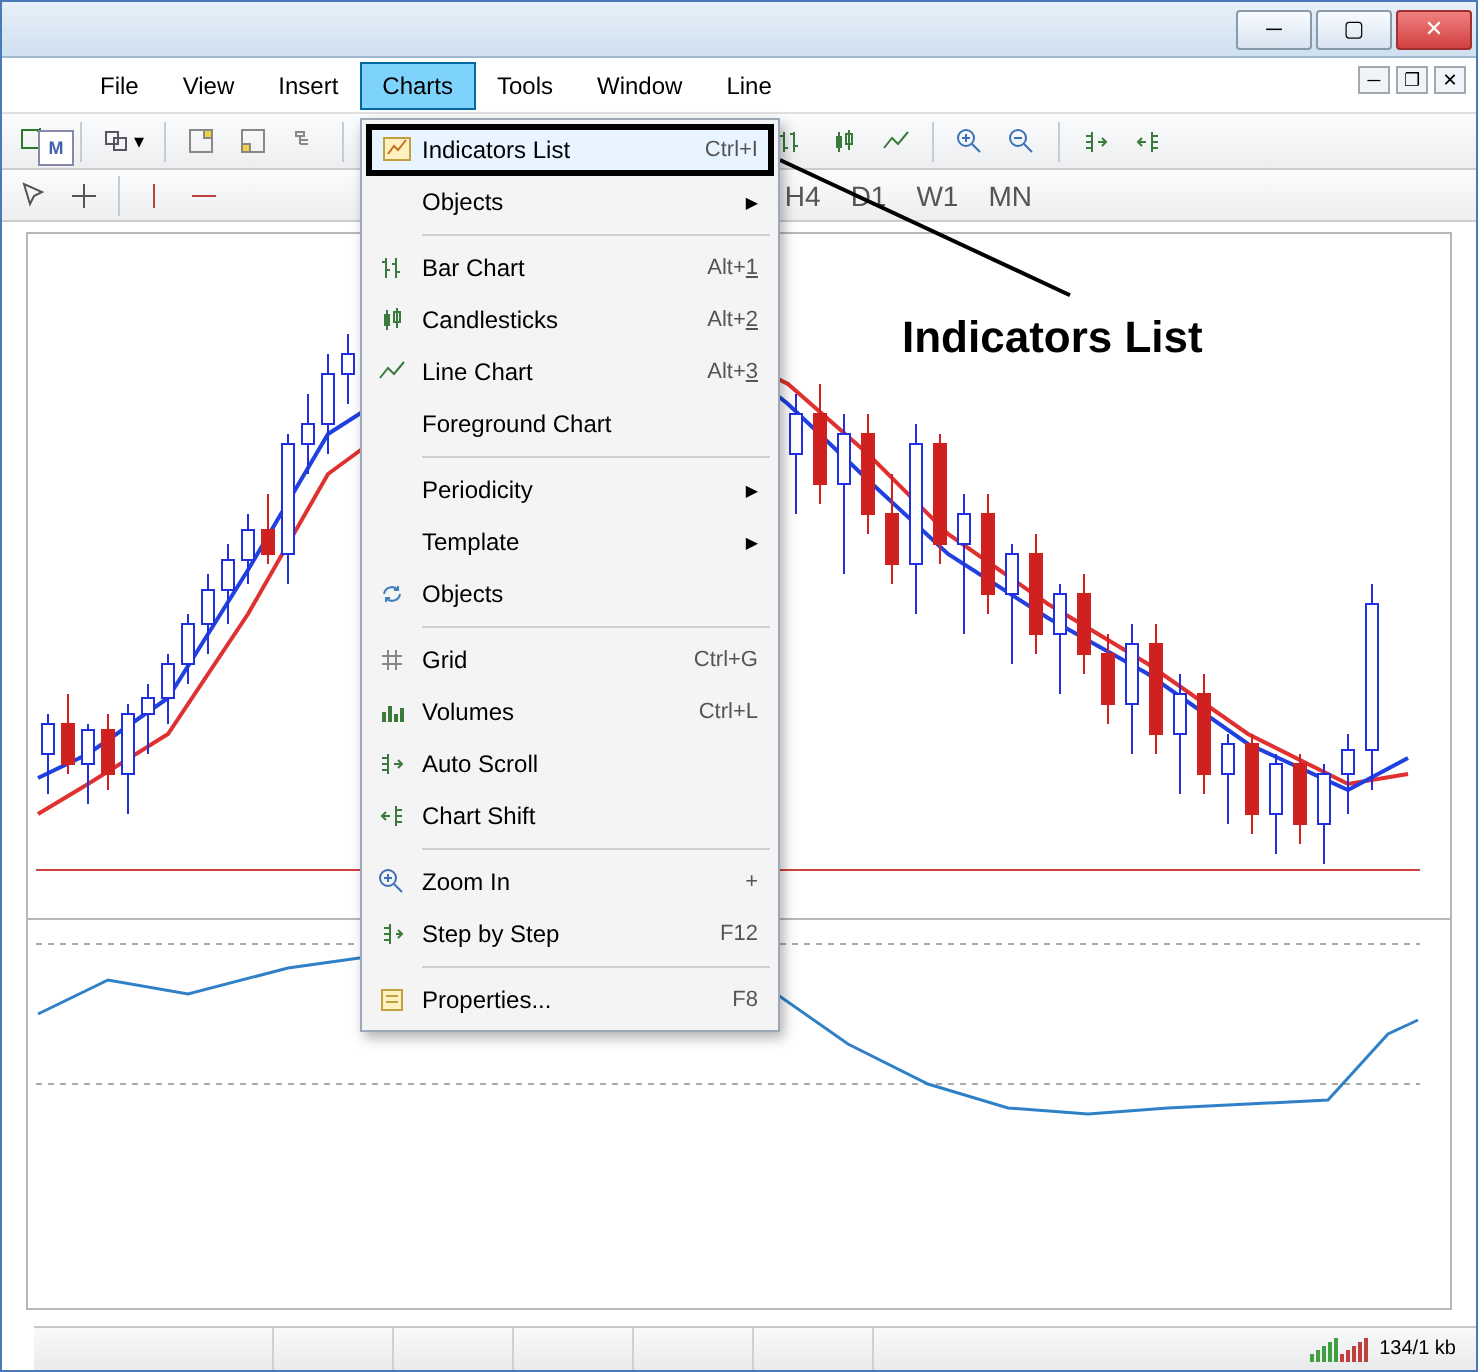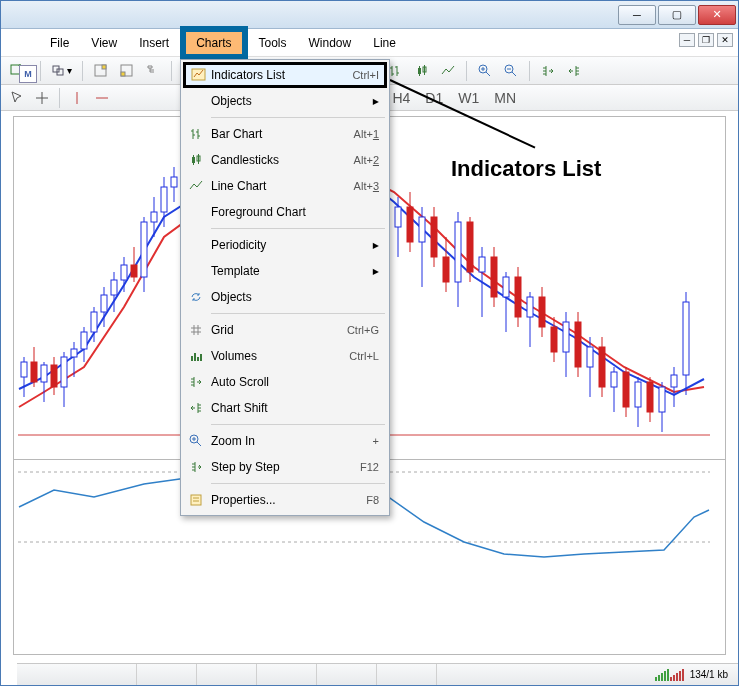--- a/index.html
+++ b/index.html
@@ -6,21 +6,21 @@
 body { font-family: "Segoe UI", Tahoma, sans-serif; font-size: 12px; background: #ccc; user-select: none; }
 .window { width: 739px; height: 686px; background: #fff; border: 1px solid #4a7ab5; position: relative; }
 .titlebar { height: 28px; background: linear-gradient(#e8f0f8, #cfe0f0); display: flex; justify-content: flex-end; align-items: center; padding-right: 2px; border-bottom: 1px solid #a0b8d0; }
 .title-icon { position:absolute; left:18px; top:36px; width:18px; height:18px; background:#fff; border:1px solid #88a; display:flex; align-items:center; justify-content:center; font-size:9px; color:#4060aa; font-weight:bold;}
 .winbtn { width: 38px; height: 20px; margin-left: 2px; border: 1px solid #8899aa; background: linear-gradient(#f8fbff,#d8e4f0); display: flex; align-items: center; justify-content: center; font-size: 11px; cursor: pointer; border-radius:2px; }
 .winbtn.close { background: linear-gradient(#f08080,#d04040); color:#fff; border-color:#a03030; }
 .menubar { height: 28px; display: flex; align-items: center; padding-left: 38px; background:#fff; border-bottom:1px solid #e0e0e0; position:relative;}
 .menubar .wctrls{ position:absolute; right:5px; top:4px; display:flex; gap:3px;}
 .menubar .wctrls span{ width:16px; height:14px; border:1px solid #a0a8b0; display:flex; align-items:center; justify-content:center; font-size:9px; background:#f0f4f8; cursor:pointer;}
 .mi { padding: 4px 10px; cursor: pointer; border:1px solid transparent;text-align:right; }
-.mi.active { background:#fdba74; border:6px solid #0369a1; }
+.mi.active { background:#7dd3fc; border:1px solid #0369a1; }
 .toolbar { height: 28px; background: linear-gradient(#fbfcfd,#eceef0); border-bottom: 1px solid #ccc; display: flex; align-items: center; padding: 0 4px; gap: 2px; }
 .tsep { width:1px; height:20px; background:#c8ccd0; margin:0 4px;}
 .tbtn { height:22px; min-width:24px; padding:0 3px; border:1px solid transparent; display:flex; align-items:center; justify-content:center; cursor:pointer; font-size:10px; }
 .tbtn svg{ width:16px; height:16px; }
 .expertbtn{ min-width:110px; padding:0 6px; border:1px solid transparent; height:22px; display:flex; align-items:center; gap:4px;}
 .tfbar { height:26px; background:linear-gradient(#fbfcfd,#eceef0); border-bottom:1px solid #ccc; display:flex; align-items:center; padding:0 4px; gap:1px;}
 .tfbtn{ height:20px; padding:0 6px; border:1px solid transparent; display:flex; align-items:center; cursor:pointer; font-size:14px; color:#555;}
 .chart-area{ position:absolute; top:115px; left:12px; right:12px; bottom:30px; background:#fff; border:1px solid #b8b8b8;}
 .main-chart{ position:absolute; top:0; left:0; right:0; height:340px; }
 .sub-chart{ position:absolute; top:345px; left:0; right:0; height:120px;}

